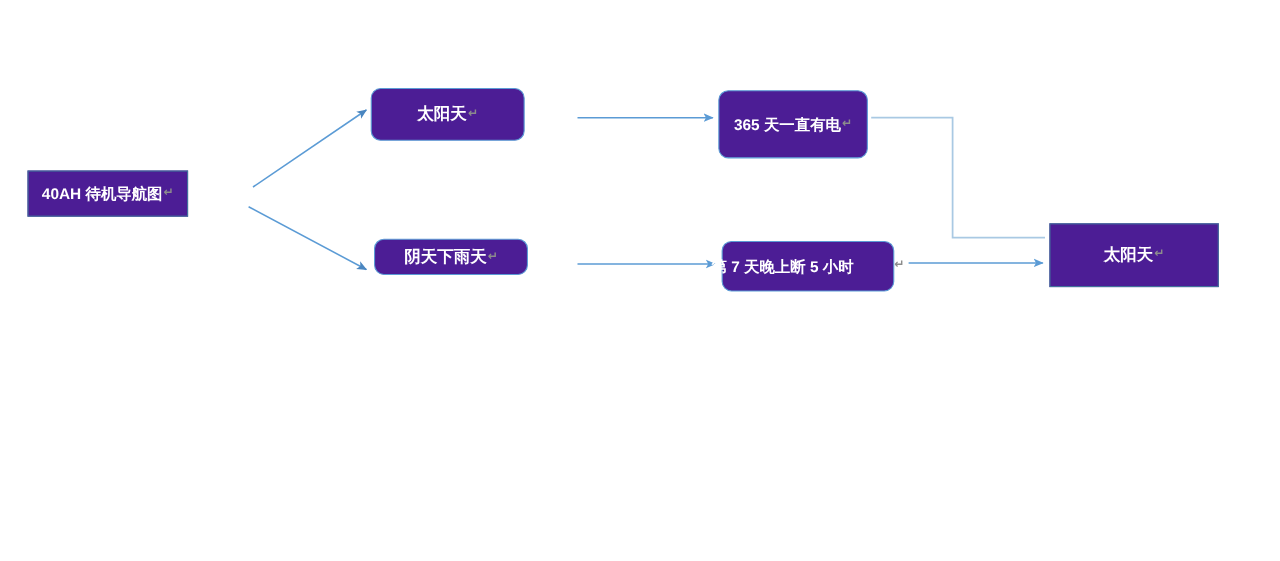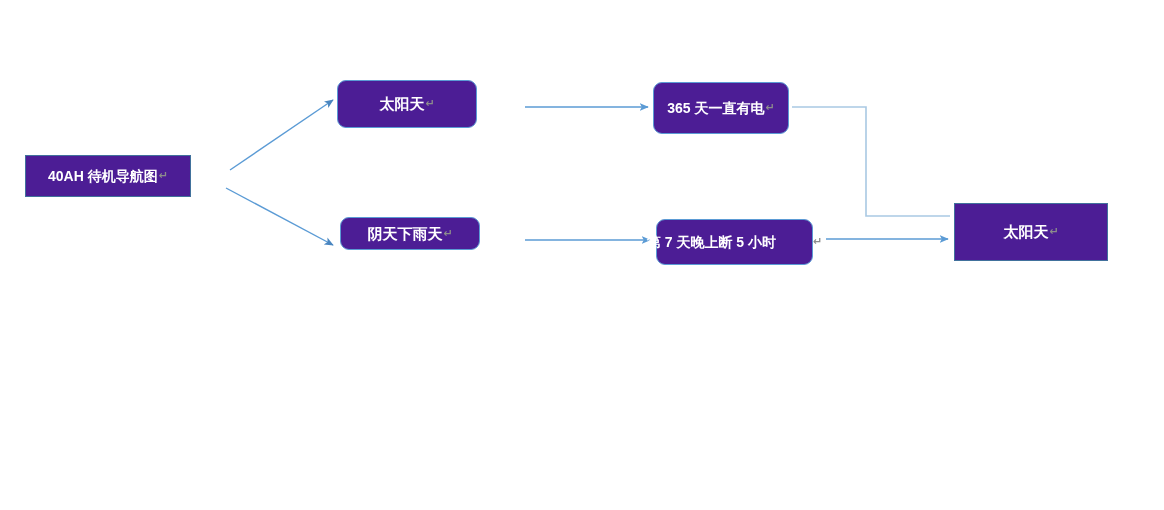--- a/index.html
+++ b/index.html
@@ -85,36 +85,36 @@
 
     <line x1="525" y1="107" x2="648" y2="107" stroke="#5b9bd5" stroke-width="1.4" marker-end="url(#arrowhead)"></line>
 
     <line x1="525" y1="240" x2="650" y2="240" stroke="#5b9bd5" stroke-width="1.4" marker-end="url(#arrowhead)"></line>
 
     <polyline points="792,107 866,107 866,216 950,216" fill="none" stroke="#a9c9e3" stroke-width="1.6"></polyline>
 
     <line x1="826" y1="239" x2="948" y2="239" stroke="#5b9bd5" stroke-width="1.4" marker-end="url(#arrowhead)"></line>
   </svg>
 
-  <div class="node sharp t-start" style="left:25px; top:155px; width:166px; height:42px;">
+  <div class="node sharp t-start" style="left:25px; top:155px; width:146px; height:42px;">
     <span class="node-label">40AH 待机导航图</span>
       <span class="pilcrow">↵</span>
   </div>
 
   <div class="node rounded t-mid" style="left:337px; top:80px; width:140px; height:48px;">
     <span class="node-label">太阳天</span>
       <span class="pilcrow">↵</span>
   </div>
 
   <div class="node rounded t-mid" style="left:340px; top:217px; width:140px; height:33px;">
     <span class="node-label">阴天下雨天</span>
       <span class="pilcrow">↵</span>
   </div>
 
-  <div class="node rounded t-long" style="left:653px; top:82px; width:136px; height:52px;text-align:center;">
+  <div class="node rounded t-long" style="left:653px; top:82px; width:136px; height:62px;text-align:center;">
     <span class="node-label">365 天一直有电</span>
       <span class="pilcrow">↵</span>
   </div>
 
   <div class="node rounded t-long" style="left:656px; top:219px; width:157px; height:46px;gap:36px;">
     <span class="node-label">第 7 天晚上断 5 小时</span>
       <span class="pilcrow">↵</span>
   </div>
 
   <div class="node sharp t-end" style="left:954px; top:203px; width:154px; height:58px;">

